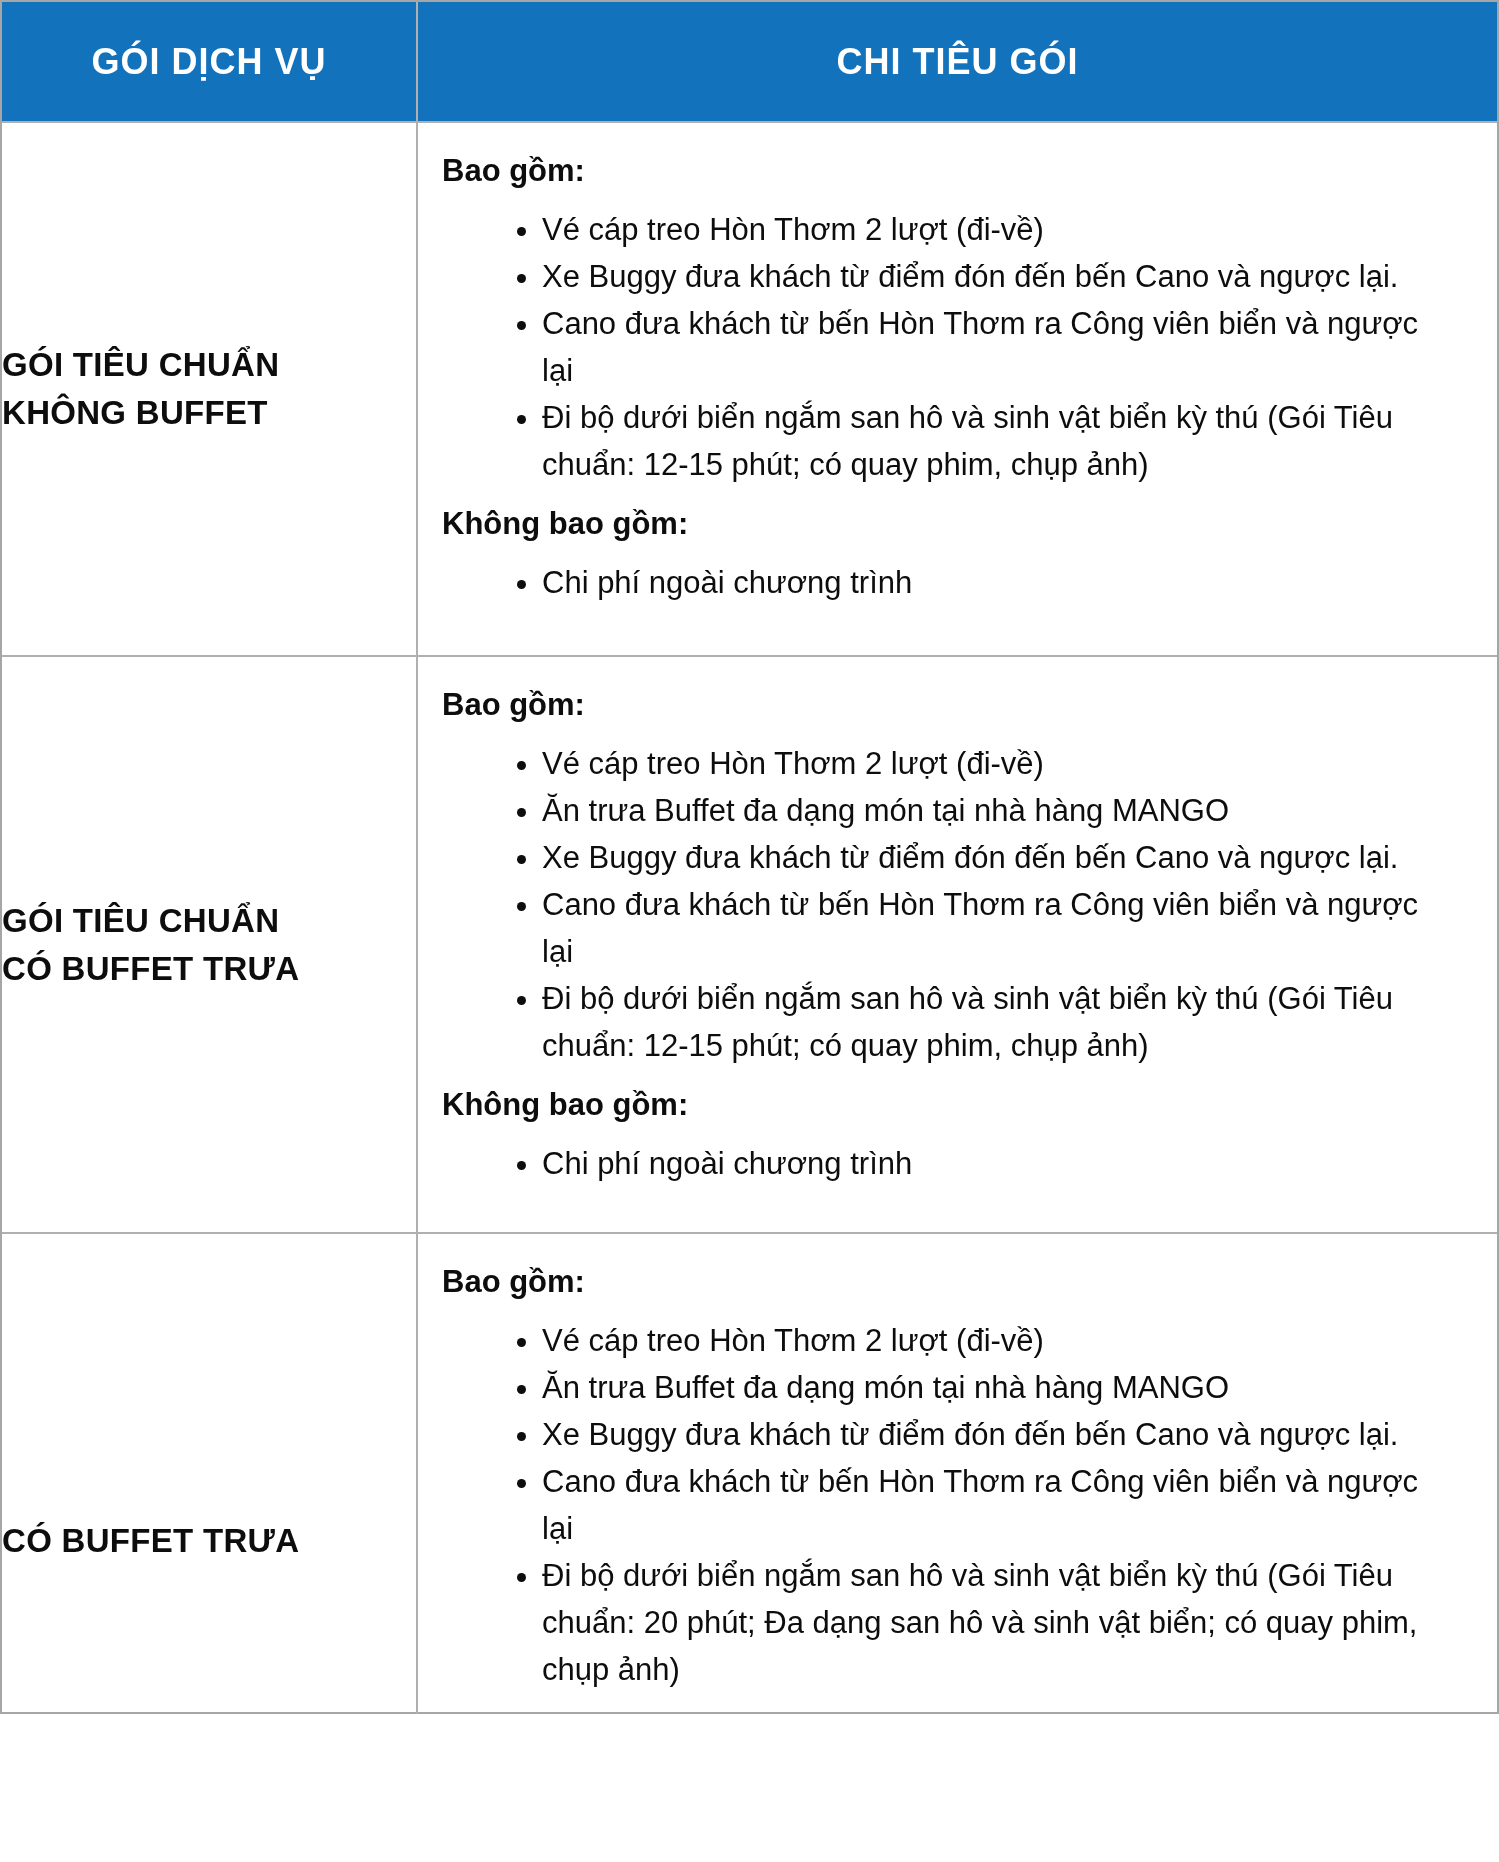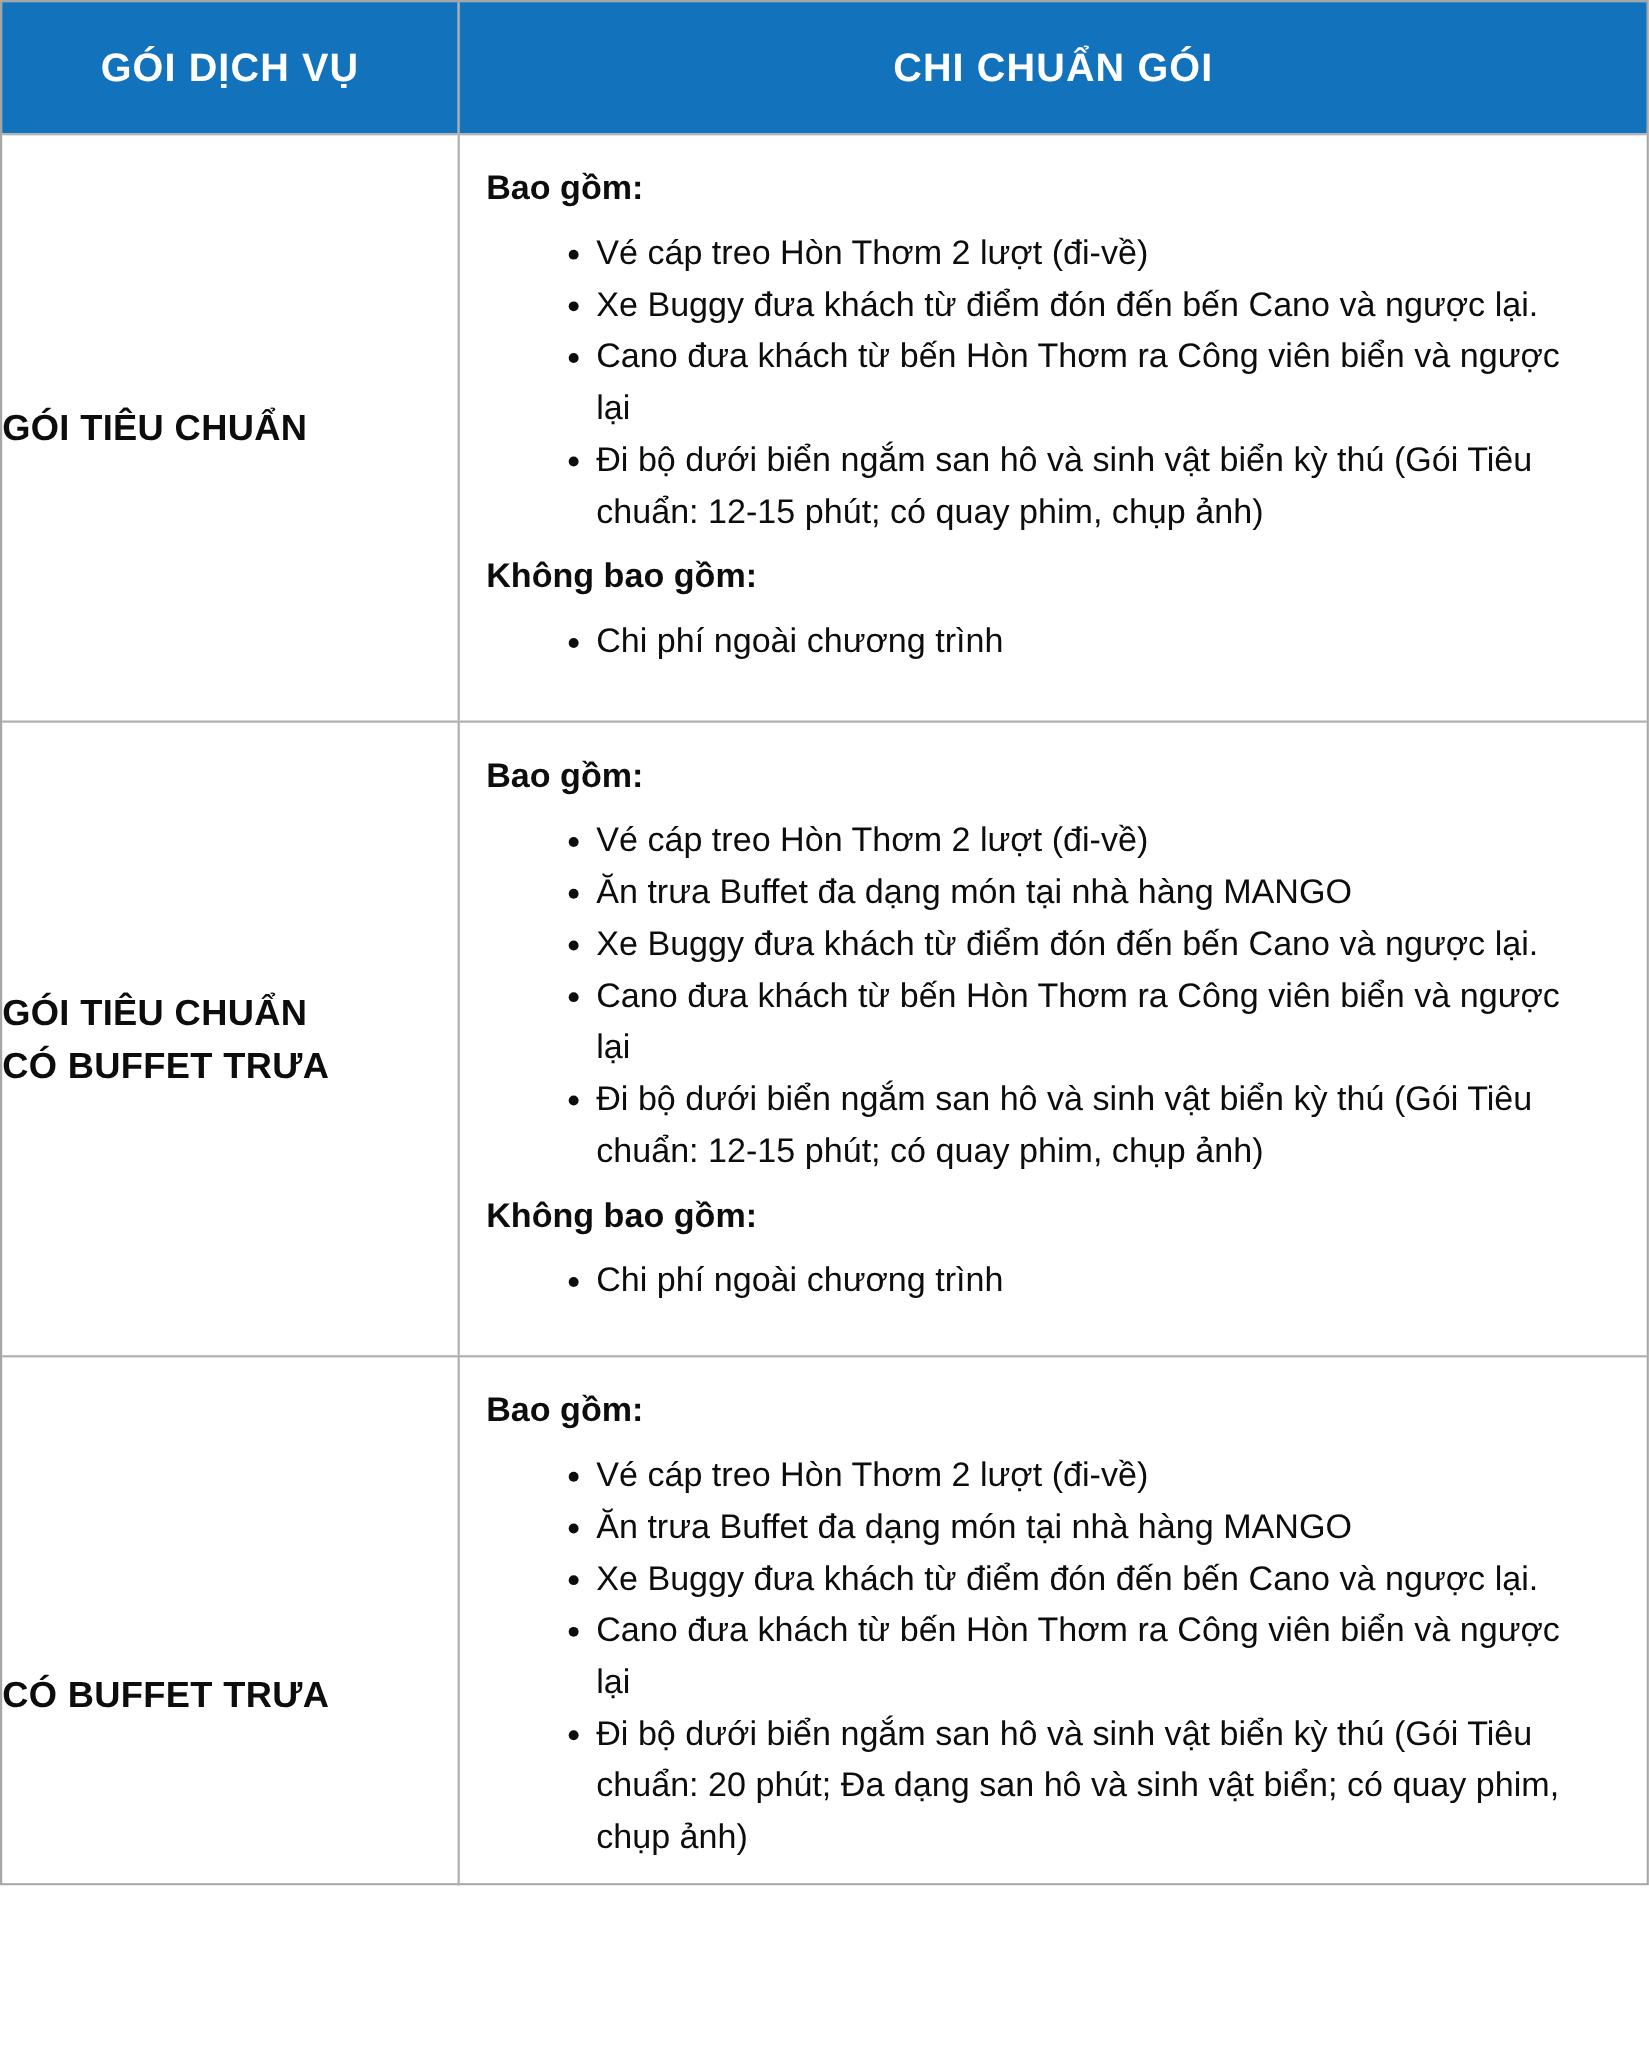--- a/index.html
+++ b/index.html
@@ -54,25 +54,26 @@
     list-style:disc outside;
   }
   .bullets li { max-width:900px; }
 </style>
 </head>
 <body>
 
 <div class="pkg-table">
 
   <div class="cell head-cell">GÓI DỊCH VỤ</div>
-  <div class="cell head-cell col-right">CHI CHUẨN GÓI</div>
+  <div class="cell head-cell col-right">CHI TIÊU GÓI</div>
 
   <div class="cell name-cell row-line">
     <div>
       <span class="pkg-line">GÓI TIÊU CHUẨN</span>
+      <span class="pkg-line">KHÔNG BUFFET</span>
     </div>
   </div>
   <div class="cell detail-cell col-right row-line">
     <div>
       <p class="sec-heading">Bao gồm:</p>
       <ul class="bullets">
         <li>Vé cáp treo Hòn Thơm 2 lượt (đi-về)</li>
         <li>Xe Buggy đưa khách từ điểm đón đến bến Cano và ngược lại.</li>
         <li>Cano đưa khách từ bến Hòn Thơm ra Công viên biển và ngược lại</li>
         <li>Đi bộ dưới biển ngắm san hô và sinh vật biển kỳ thú (Gói Tiêu chuẩn: 12-15 phút; có quay phim, chụp ảnh)</li>

